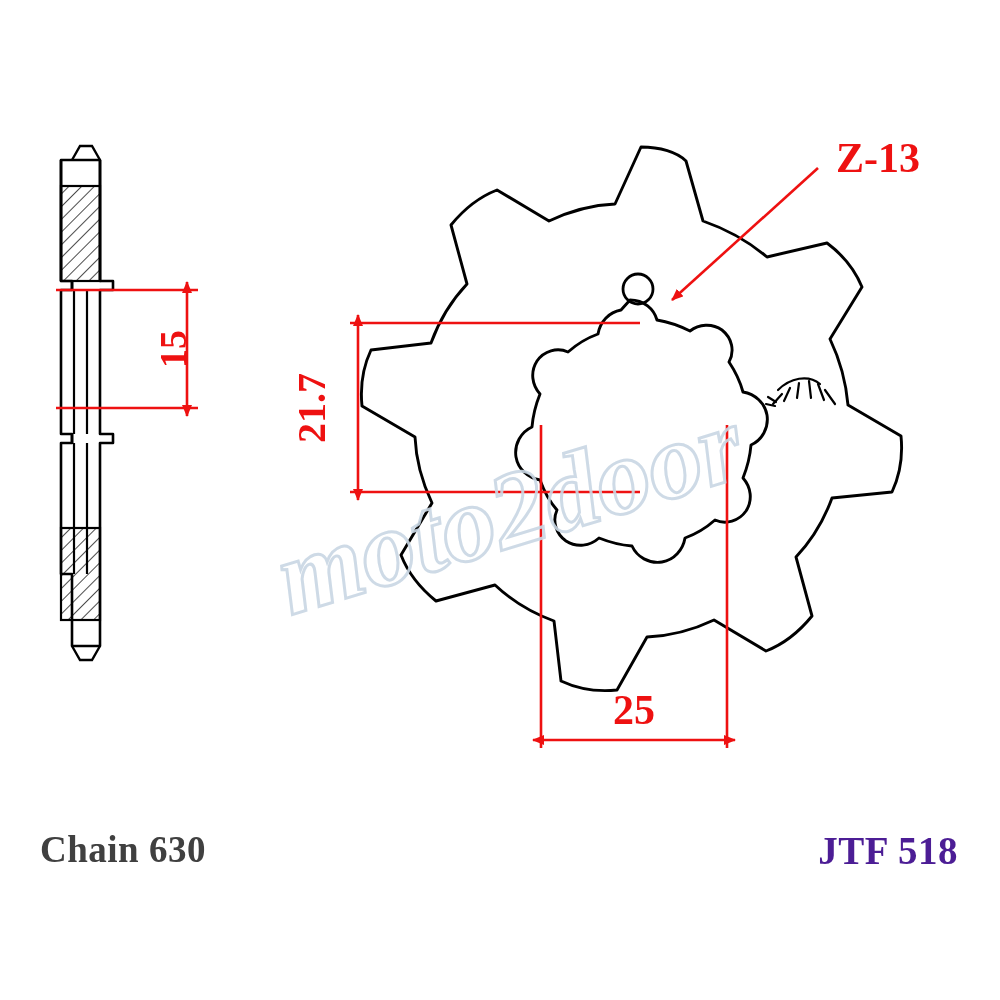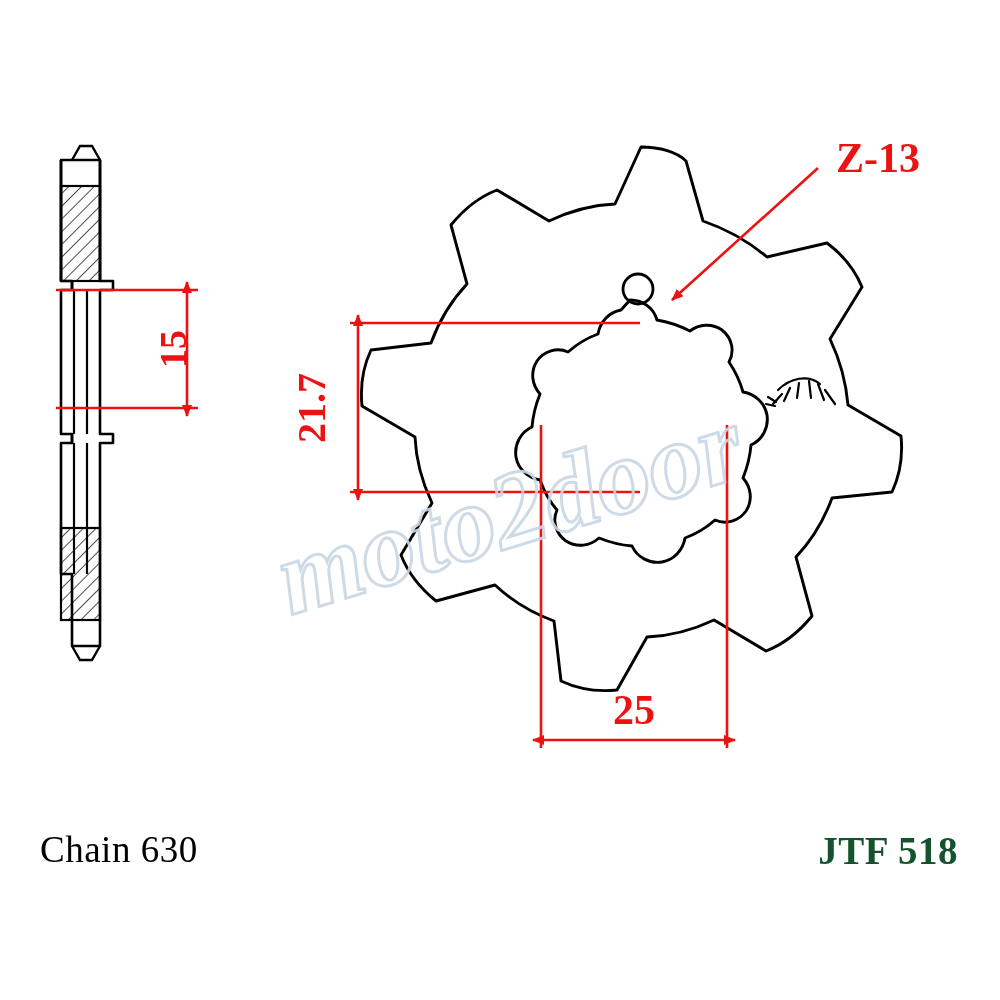--- a/index.html
+++ b/index.html
@@ -20,34 +20,34 @@
     left: 0;
     top: 0;
     width: 1000px;
     height: 1000px;
   }
   .label-chain {
     position: absolute;
     left: 40px;
     top: 828px;
     font-family: "Liberation Serif", serif;
-    font-weight: normal;
+    font-weight: bold;
     font-size: 37px;
-    color: #000000;
+    color: #404040;
     letter-spacing: 0.5px;
     white-space: nowrap;
   }
   .label-part {
     position: absolute;
     right: 42px;
     top: 828px;
     font-family: "Liberation Serif", serif;
     font-weight: bold;
     font-size: 39px;
-    color: #14532d;
+    color: #4c1d95;
     letter-spacing: 0.5px;
     white-space: nowrap;
   }
 </style>
 </head>
 <body>
 
 <div id="page">
 
   <svg id="drawing" viewBox="0 0 1000 1000">

